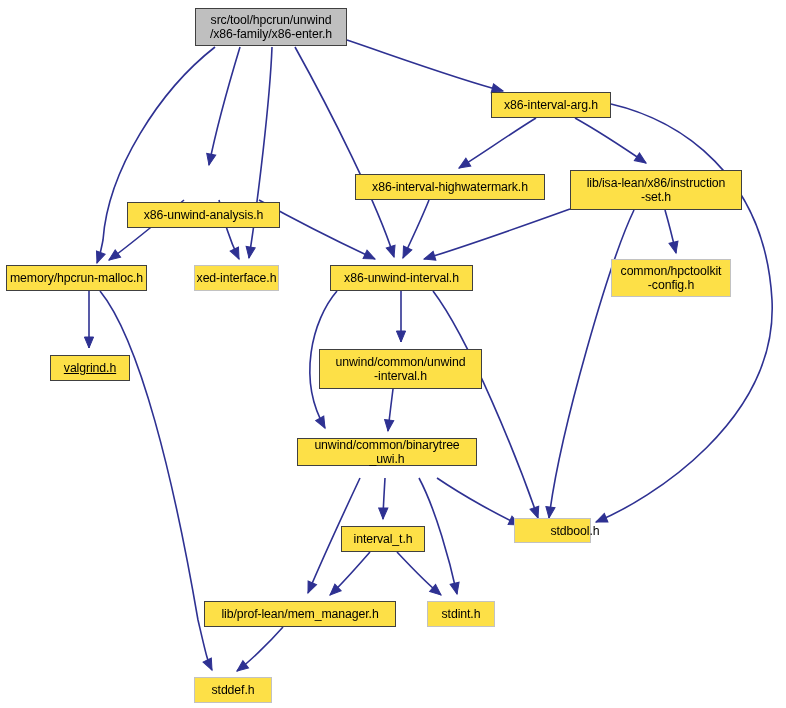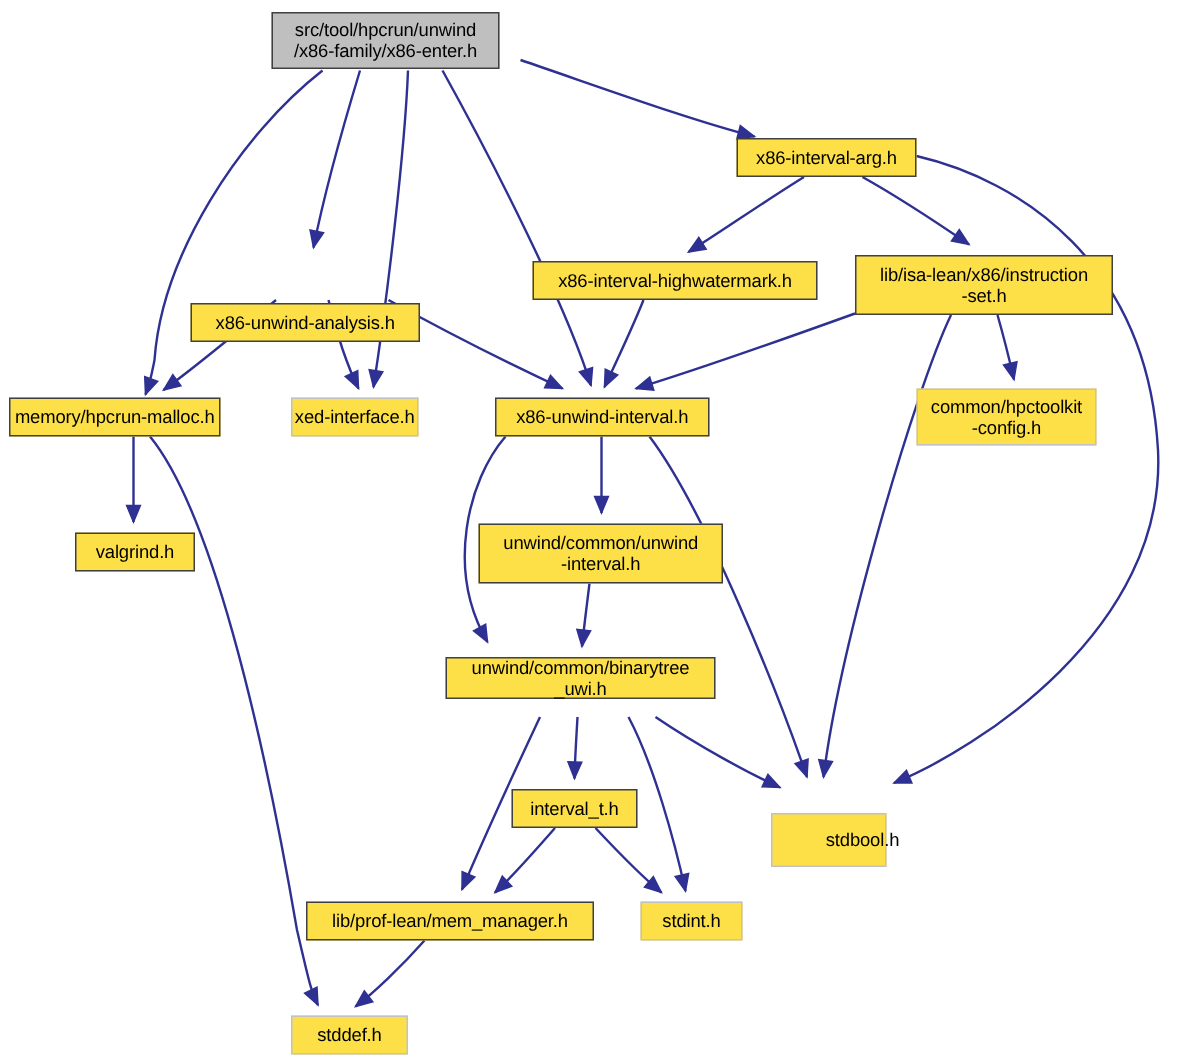--- a/index.html
+++ b/index.html
@@ -116,36 +116,36 @@
       <path d="M 437 478 C 465 497 500 516 520 525" class="edge-path" stroke="#2e3192"></path>
       <polygon points="0,0 -11,-4.6 -11,4.6" class="edge-head" fill="#2e3192" stroke="#2e3192" transform="translate(520.00,525.00) rotate(24.85)"></polygon>
       <path d="M 370 552 C 356 568 340 586 330 595" class="edge-path" stroke="#2e3192"></path>
       <polygon points="0,0 -11,-4.6 -11,4.6" class="edge-head" fill="#2e3192" stroke="#2e3192" transform="translate(330.00,595.00) rotate(136.68)"></polygon>
       <path d="M 397 552 C 412 568 431 587 441 595" class="edge-path" stroke="#2e3192"></path>
       <polygon points="0,0 -11,-4.6 -11,4.6" class="edge-head" fill="#2e3192" stroke="#2e3192" transform="translate(441.00,595.00) rotate(40.19)"></polygon>
       <path d="M 283 627 C 268 644 248 663 237 671" class="edge-path" stroke="#2e3192"></path>
       <polygon points="0,0 -11,-4.6 -11,4.6" class="edge-head" fill="#2e3192" stroke="#2e3192" transform="translate(237.00,671.00) rotate(142.25)"></polygon>
     </svg>
   <div id="node-layer">
-      <div class="node root" style="left: 181px; top: 8px; width: 152px; height: 38px;">src/tool/hpcrun/unwind
+      <div class="node root" style="left: 195px; top: 8px; width: 152px; height: 38px;">src/tool/hpcrun/unwind
 /x86-family/x86-enter.h</div>
       <div class="node strong" style="left: 491px; top: 92px; width: 120px; height: 26px;">x86-interval-arg.h</div>
       <div class="node strong" style="left: 127px; top: 174px; width: 153px; height: 26px; margin-top: 28px;">x86-unwind-analysis.h</div>
       <div class="node strong" style="left: 355px; top: 174px; width: 190px; height: 26px;">x86-interval-highwatermark.h</div>
       <div class="node strong" style="left: 570px; top: 170px; width: 172px; height: 40px;">lib/isa-lean/x86/instruction
 -set.h</div>
       <div class="node strong" style="left: 6px; top: 265px; width: 141px; height: 26px;">memory/hpcrun-malloc.h</div>
       <div class="node leaf" style="left: 194px; top: 265px; width: 85px; height: 26px;">xed-interface.h</div>
       <div class="node strong" style="left: 330px; top: 265px; width: 143px; height: 26px;">x86-unwind-interval.h</div>
       <div class="node leaf" style="left: 611px; top: 259px; width: 120px; height: 38px;">common/hpctoolkit
 -config.h</div>
-      <div class="node strong" style="left: 50px; top: 355px; width: 80px; height: 26px;">valgrind.h</div>
+      <div class="node strong" style="left: 50px; top: 355px; width: 80px; height: 26px; text-decoration: underline;">valgrind.h</div>
       <div class="node strong" style="left: 319px; top: 349px; width: 163px; height: 40px;">unwind/common/unwind
 -interval.h</div>
       <div class="node strong" style="left: 297px; top: 438px; width: 180px; height: 28px;">unwind/common/binarytree
 _uwi.h</div>
       <div class="node strong" style="left: 341px; top: 526px; width: 84px; height: 26px;">interval_t.h</div>
-      <div class="node leaf" style="left: 514px; top: 542px; width: 77px; height: 36px; padding-left: 45px;">stdbool.h</div>
+      <div class="node leaf" style="left: 514px; top: 518px; width: 77px; height: 25px; padding-left: 45px;">stdbool.h</div>
       <div class="node strong" style="left: 204px; top: 601px; width: 192px; height: 26px;">lib/prof-lean/mem_manager.h</div>
       <div class="node leaf" style="left: 427px; top: 601px; width: 68px; height: 26px;">stdint.h</div>
       <div class="node leaf" style="left: 194px; top: 677px; width: 78px; height: 26px; text-align: right;">stddef.h</div>
     </div>
 </div>
 
 </body></html>

